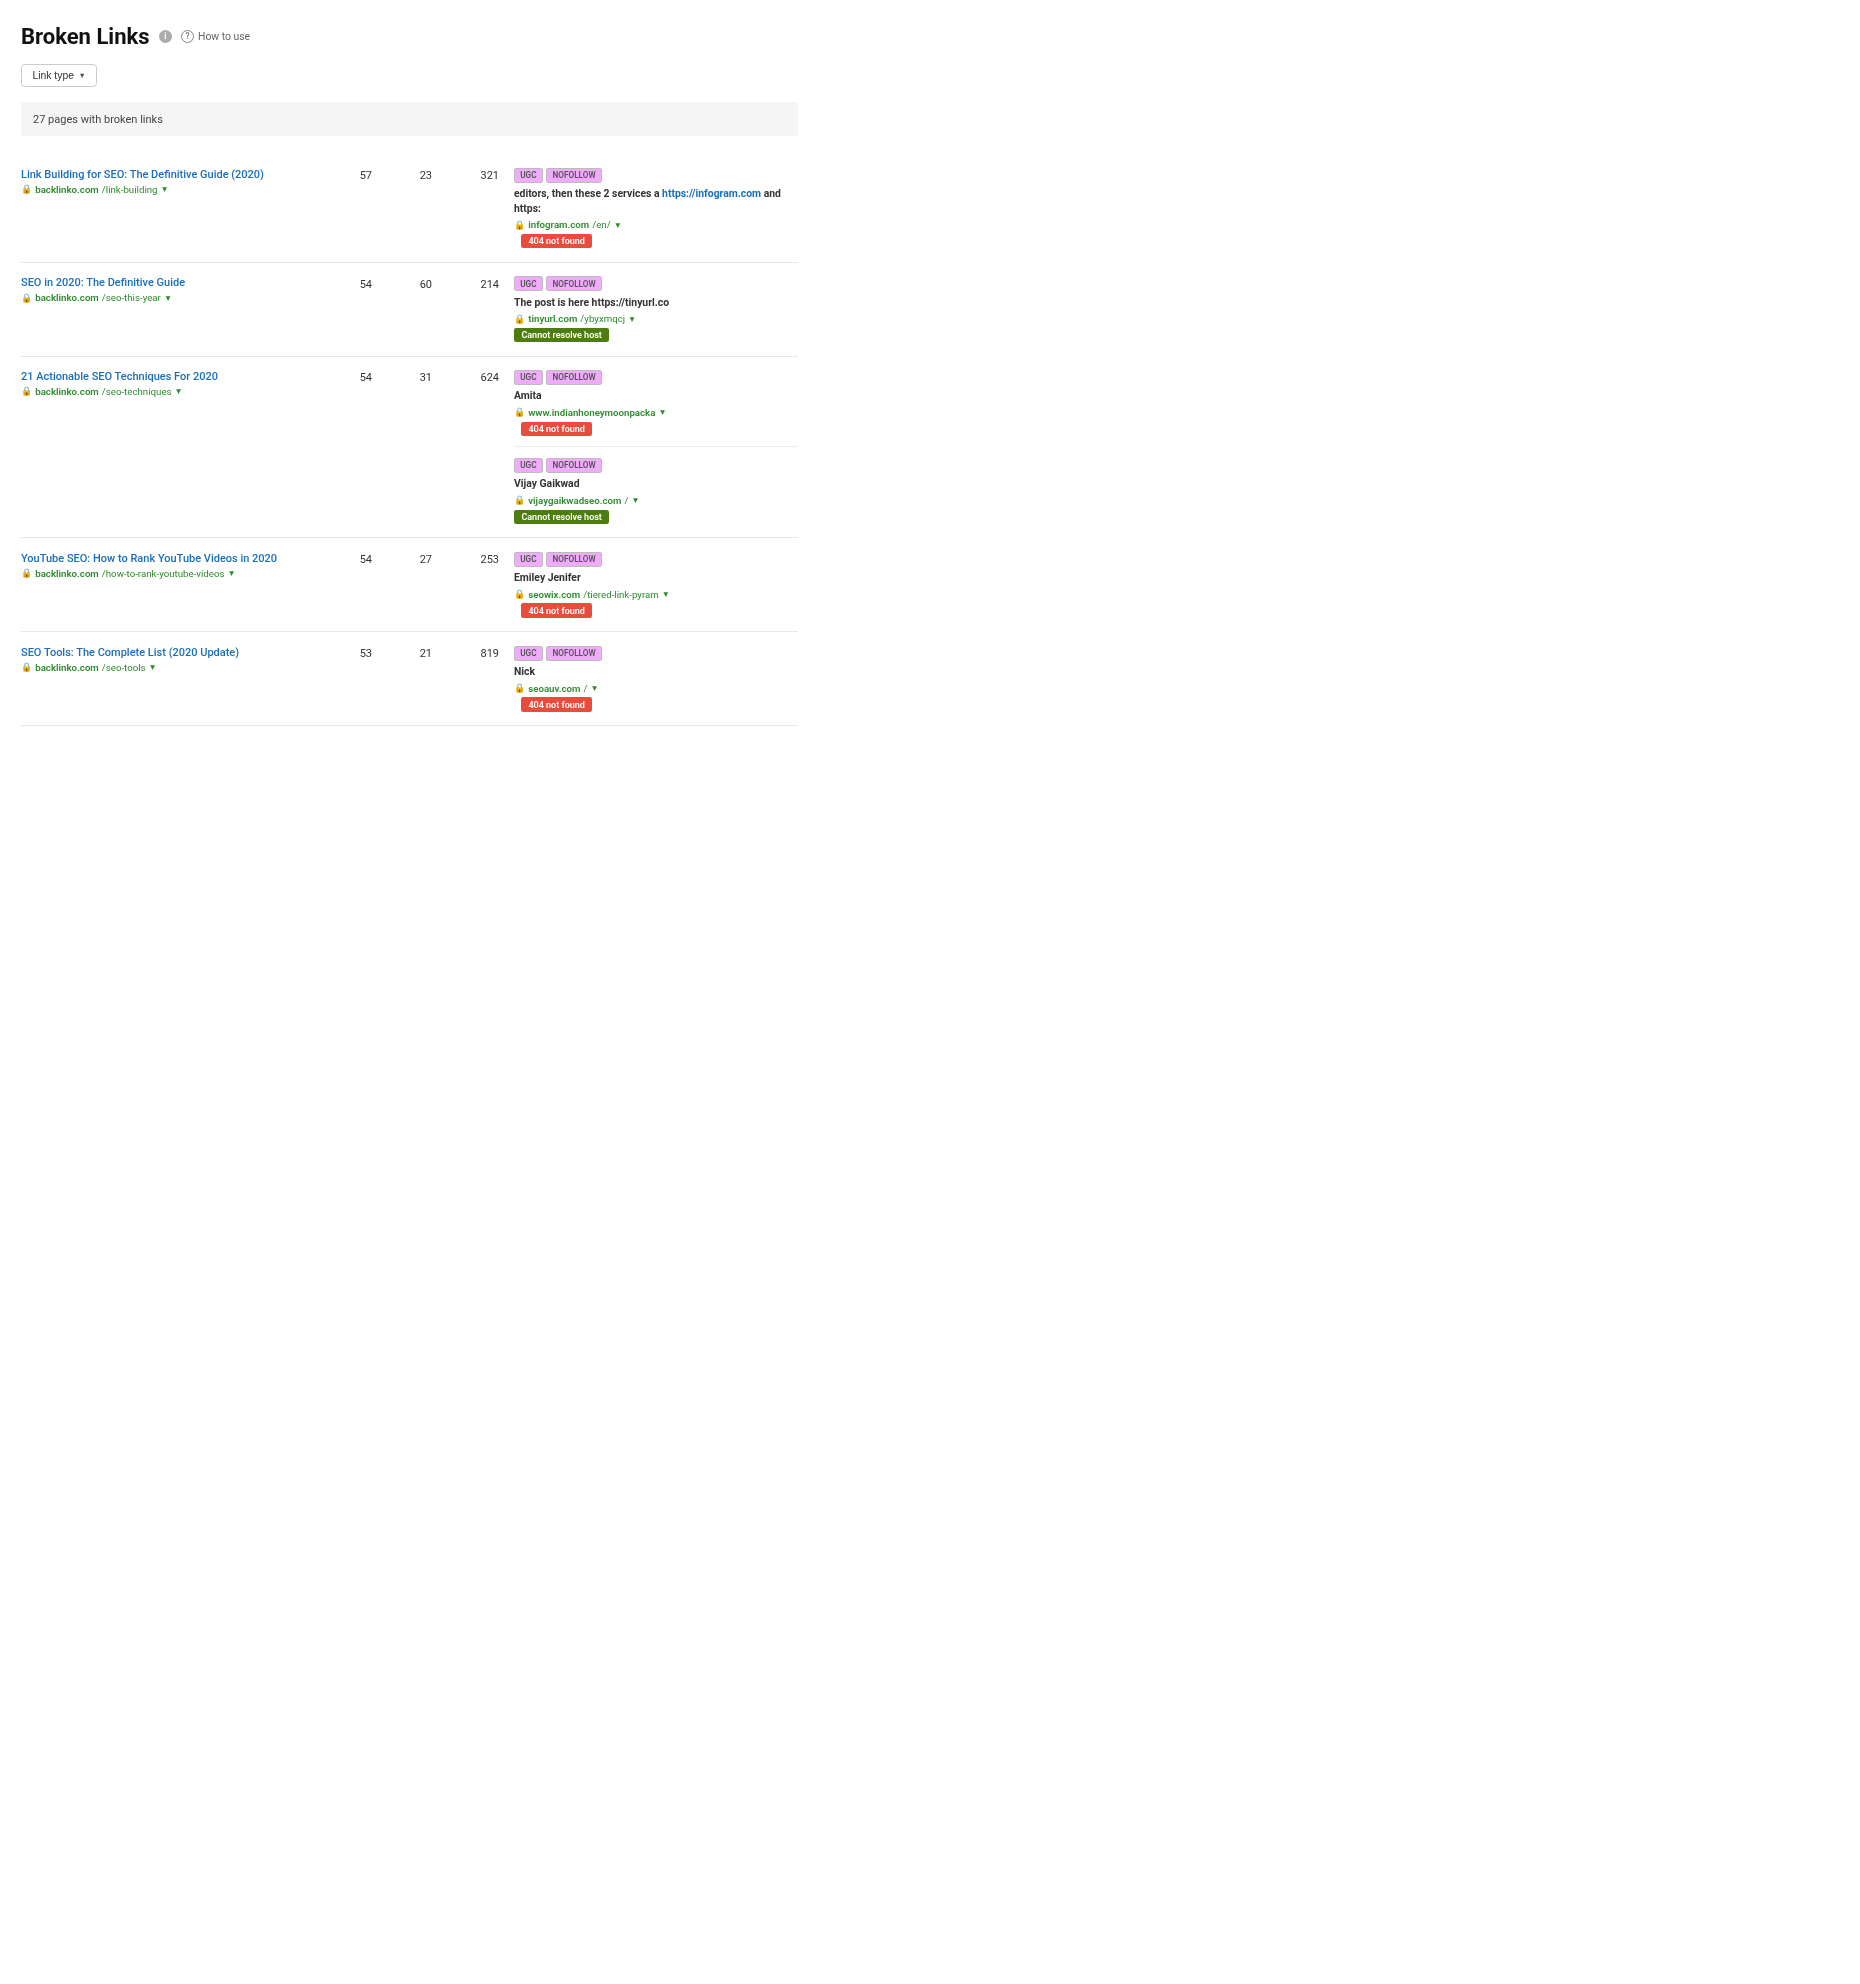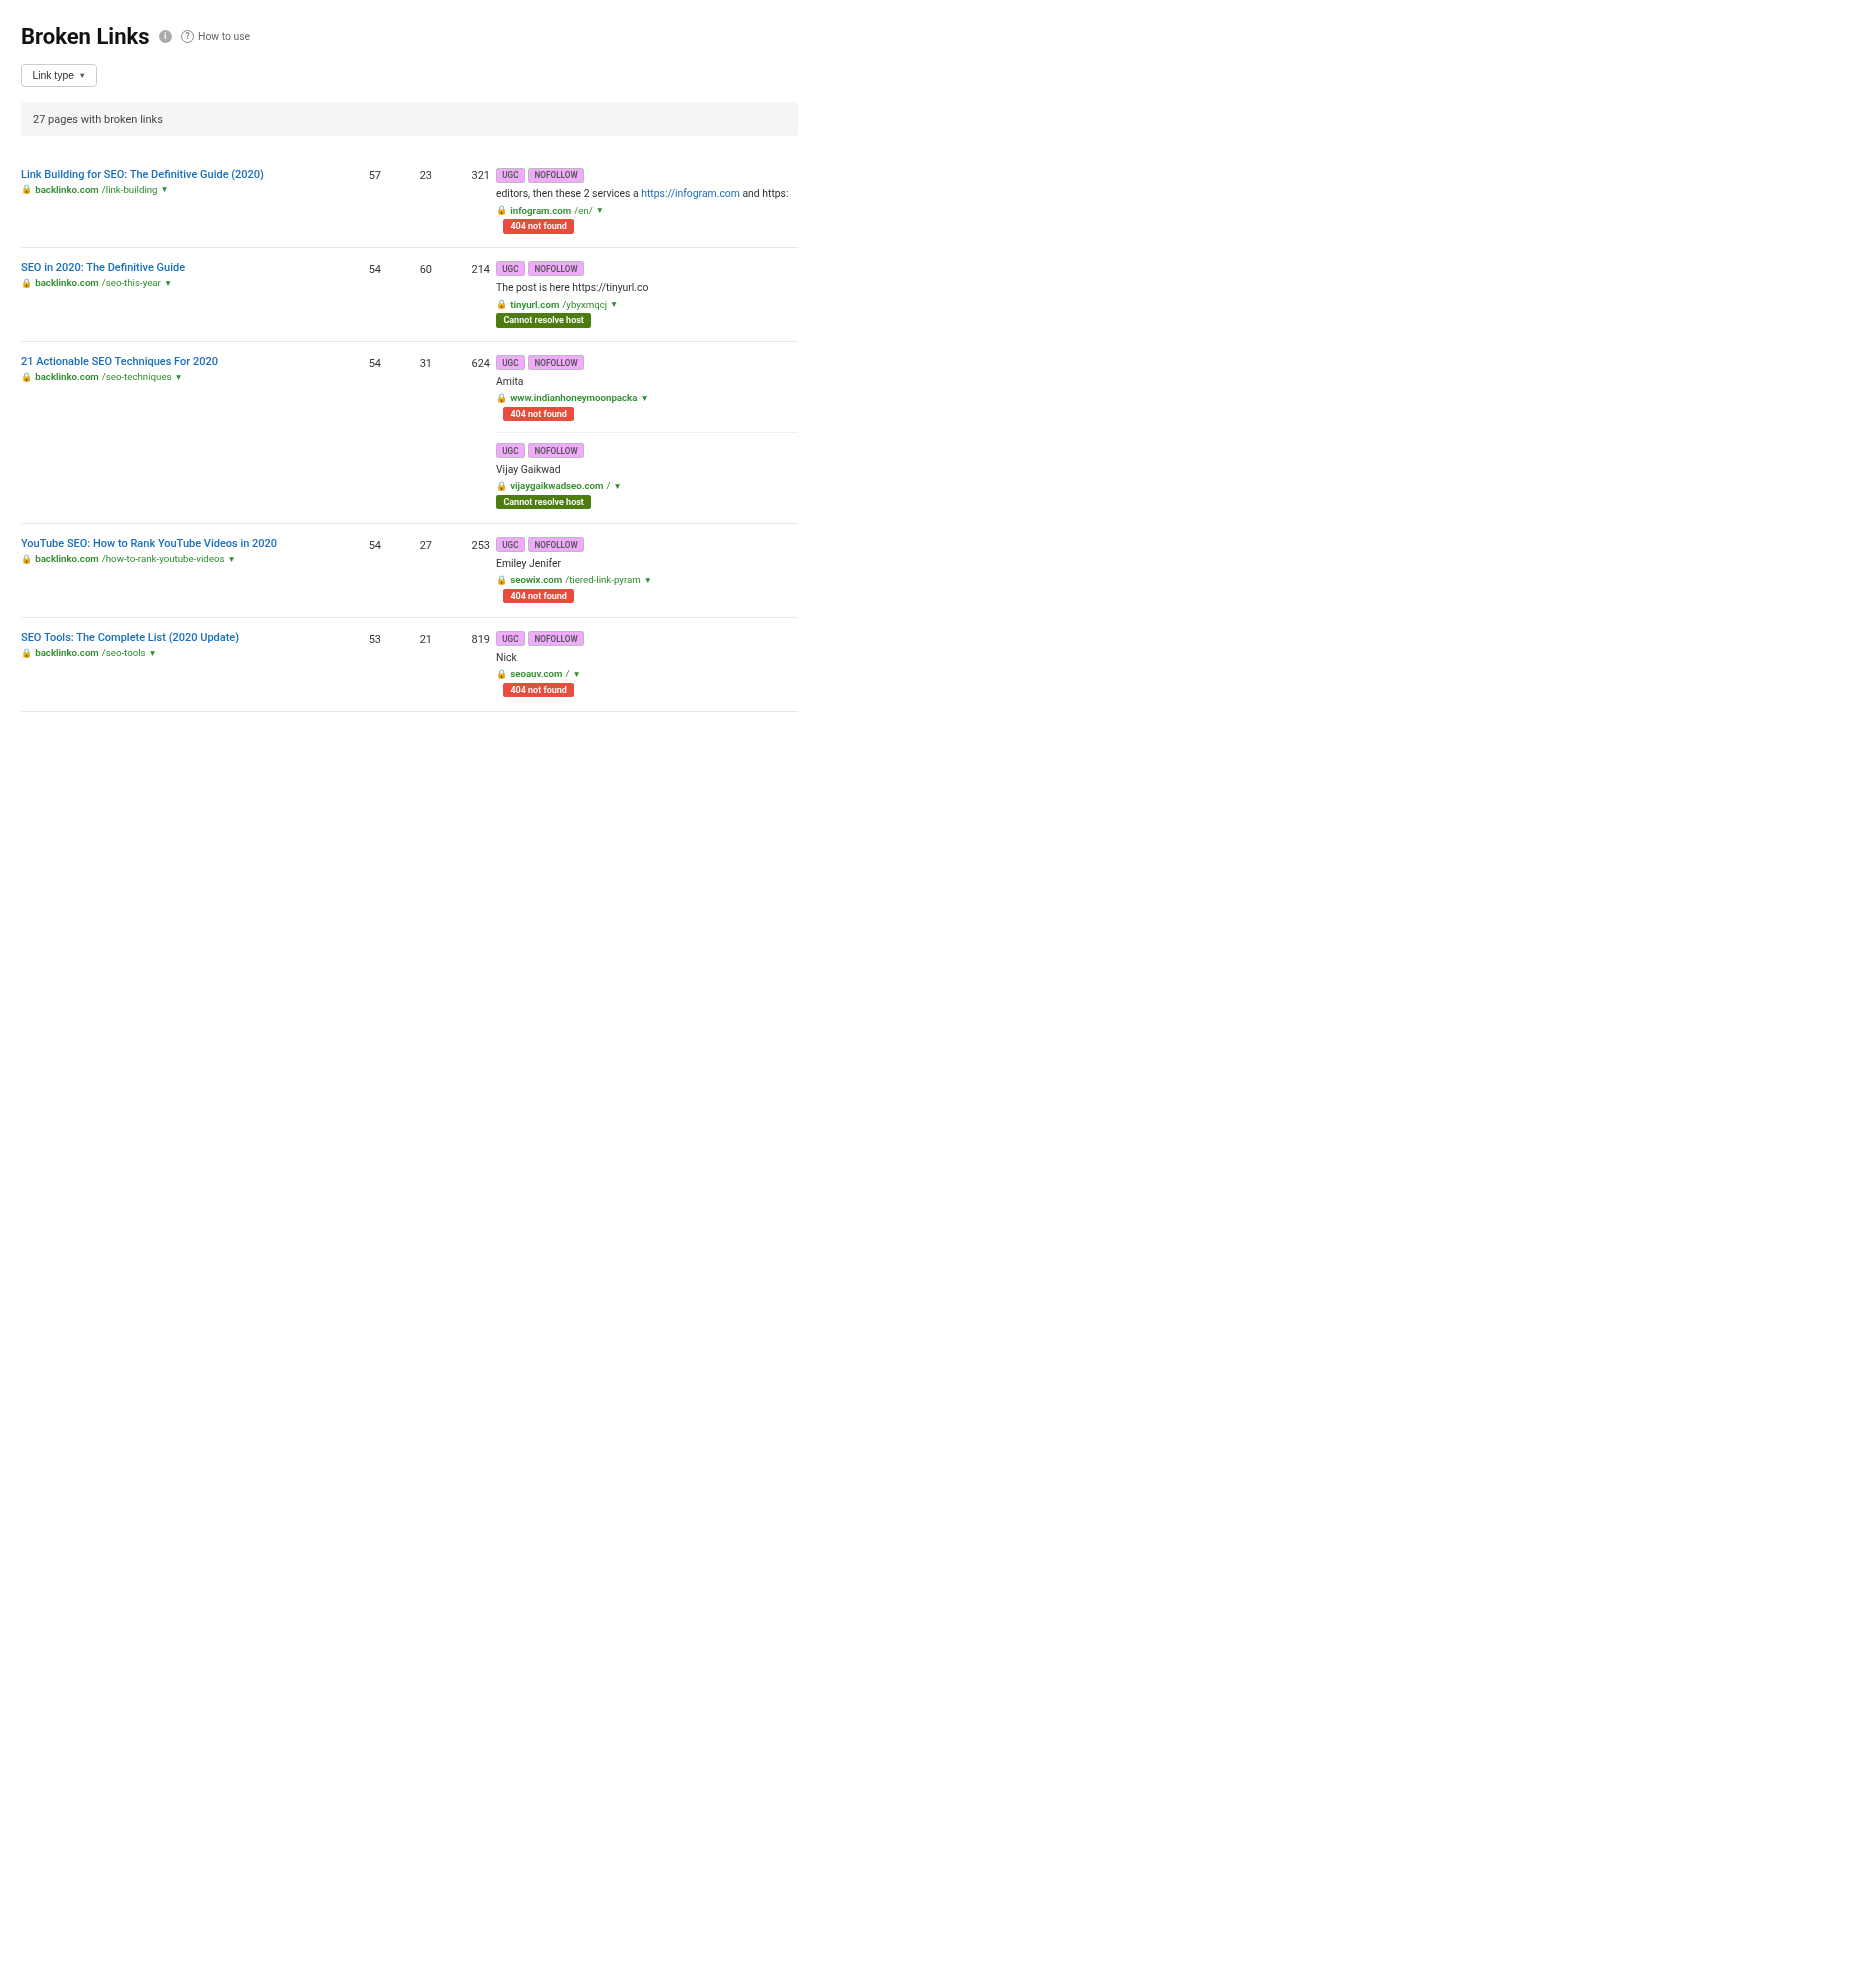--- a/index.html
+++ b/index.html
@@ -110,21 +110,21 @@
 
     .col-ur { text-align: right; }
     .col-int { text-align: right; }
     .col-ext { text-align: right; }
 
     .table-row {
       display: grid;
       grid-template-columns: 1fr 52px 45px 52px 1fr;
       padding: 13.4px 0;
       border-bottom: 0.7px solid #e8e8e8;
-      gap: 6px;
+      gap: 15px;
       align-items: start;
     }
 
     .referring-page-title {
       color: #1a6fbd;
       font-size: 11px;
       font-weight: 500;
       text-decoration: none;
       display: block;
       margin-bottom: 3px;
@@ -195,20 +195,21 @@
       border: 1.1px solid #bbb;
       color: #555;
       background: #f0abfc;
     }
 
     .anchor-text {
       color: #333;
       font-size: 10.4px;
       margin-bottom: 3px;
       line-height: 1.4;
+      font-weight: bold;
     }
 
     .anchor-text .link-blue {
       color: #1a6fbd;
       text-decoration: none;
     }
 
     .anchor-link-row {
       display: flex;
       align-items: center;

